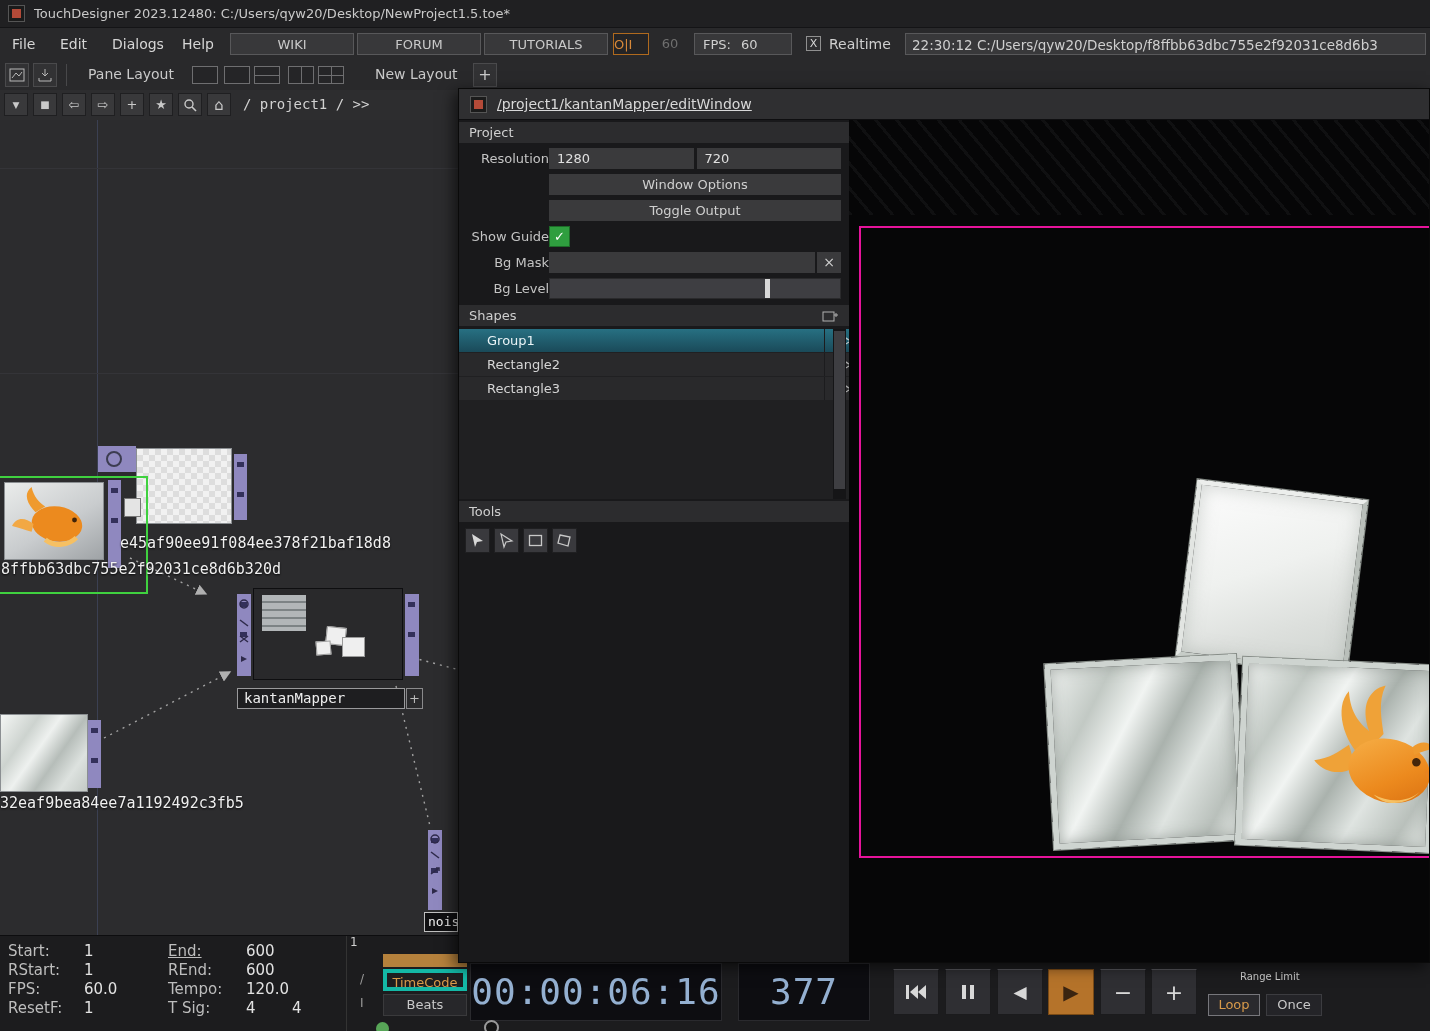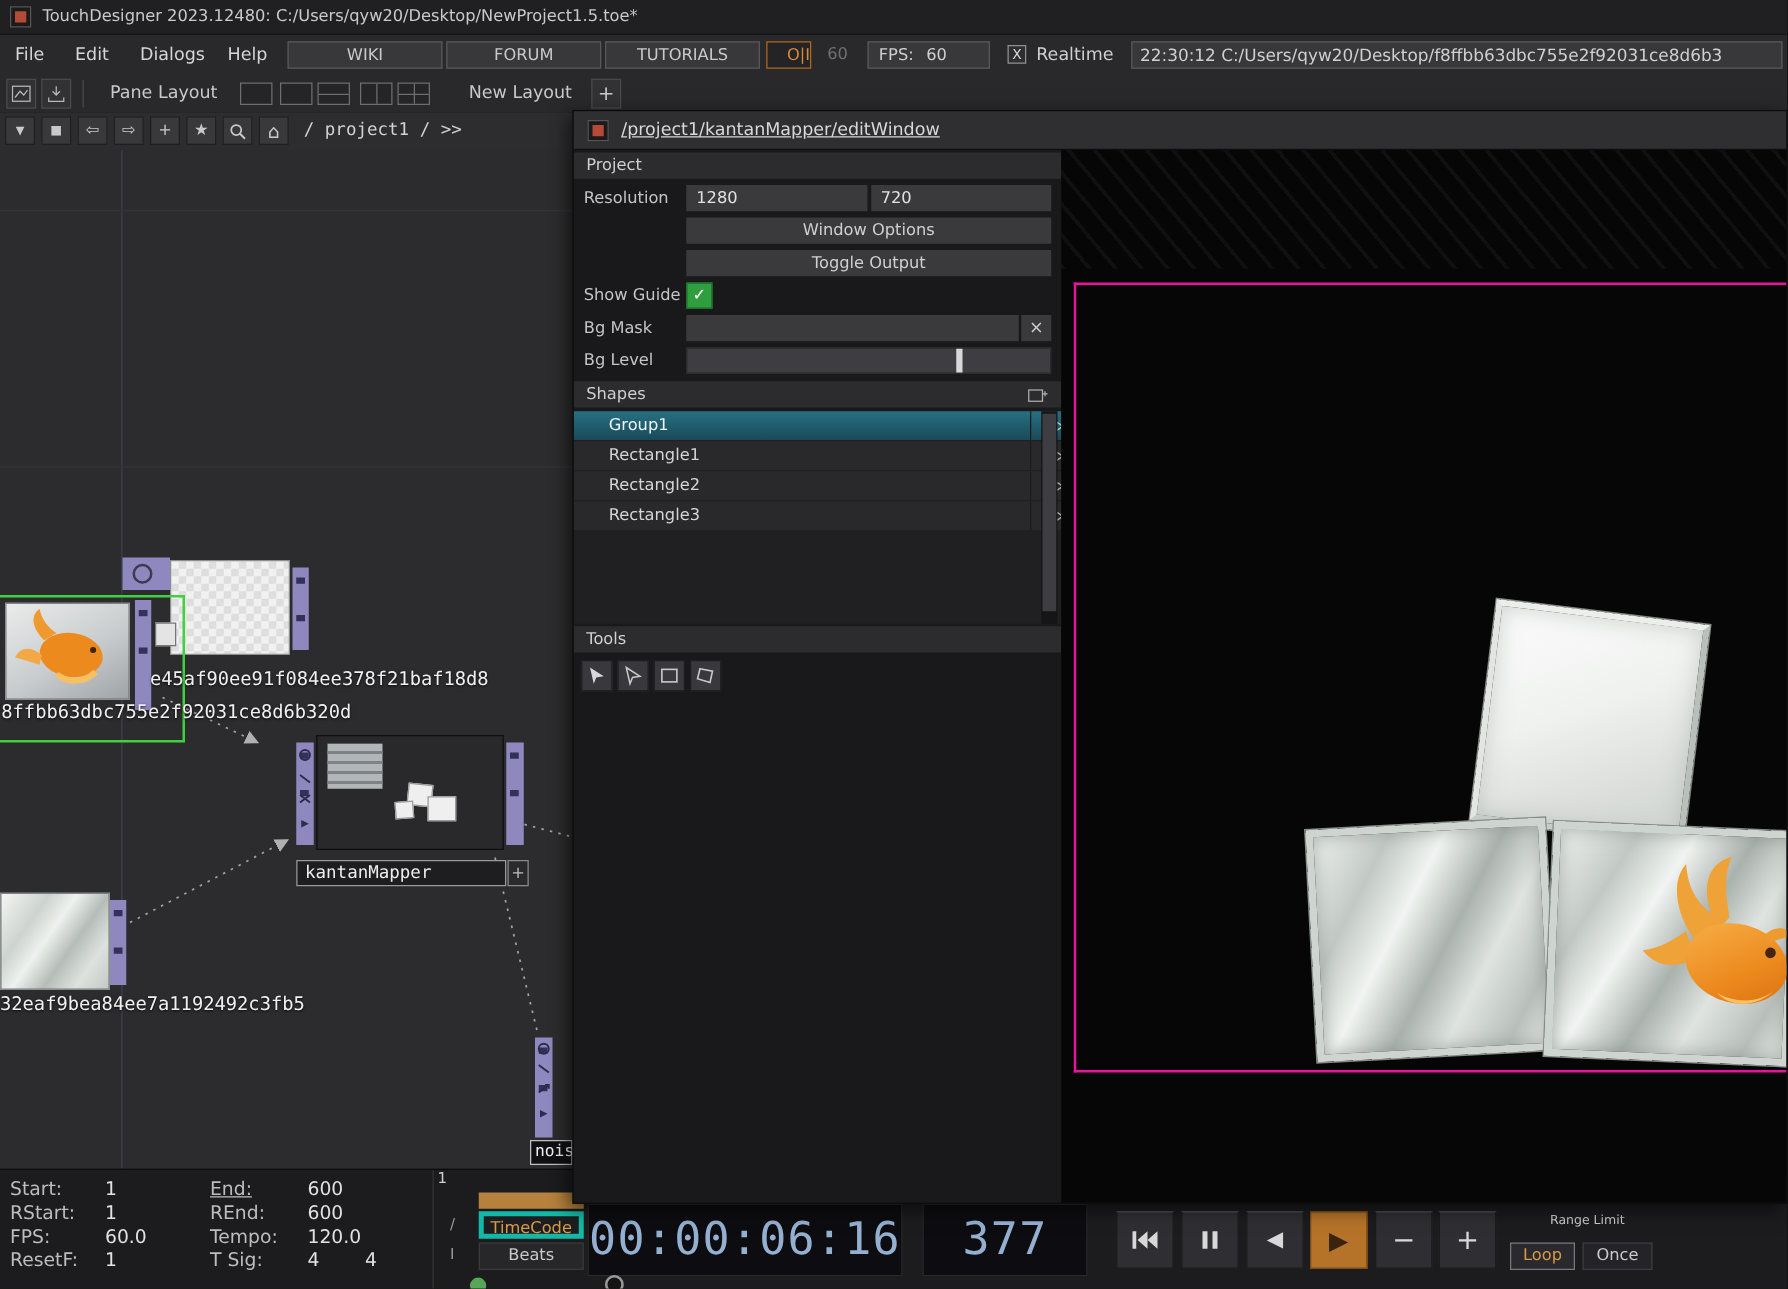--- a/index.html
+++ b/index.html
@@ -15,21 +15,21 @@
   .app-icon::after{content:"";position:absolute;left:3px;top:3px;right:3px;bottom:3px;background:#b44a38;}
 
   
   .menubar{position:absolute;left:0;top:28px;width:100%;height:32px;background:#29292b;
            border-bottom:1px solid #1b1b1d;font-size:14px;}
   .menubar>*{position:absolute;top:5px;height:22px;line-height:22px;box-sizing:border-box;}
   .m-file{left:12px}.m-edit{left:60px}.m-dialogs{left:112px}.m-help{left:182px}
   .menu-item{color:#d6d6d6;}
   .mb-btn{width:124px;text-align:center;background:#38383a;border:1px solid #58585a;color:#c9c9c9;font-size:13px;}
   .m-wiki{left:230px}.m-forum{left:357px}.m-tutorials{left:484px}
-  .m-oi{left:613px;width:36px;text-align:right;border:1px solid #b06a1e;color:#d8893a;font-size:13px;background:#242426;}
+  .m-oi{left:613px;width:36px;text-align:left;border:1px solid #b06a1e;color:#d8893a;font-size:13px;background:#242426;}
   .m-oi-val{left:655px;width:30px;text-align:center;color:#6f6f6f;font-size:13px;}
   .m-fps{left:694px;width:98px;background:#38383a;border:1px solid #58585a;padding-left:8px;font-size:13px;color:#cfcfcf;}
   .m-fps b{font-weight:normal;margin-left:10px;}
   .m-rt-box{left:806px;top:8px;width:15px;height:15px;line-height:14px;border:1px solid #909090;
             text-align:center;font-size:11px;color:#d8d8d8;background:#2e2e30;}
   .m-rt-label{left:829px;color:#cfcfcf;}
   .m-status{left:905px;width:521px;background:#38383a;border:1px solid #58585a;padding:0 6px;
             font-size:13.5px;color:#cfcfcf;white-space:nowrap;overflow:hidden;}
 
   
@@ -92,21 +92,21 @@
   
   .editwindow{position:absolute;left:458px;top:88px;width:972px;height:875px;background:#19191b;z-index:10;
               border:1px solid #0a0a0a;box-sizing:border-box;box-shadow:-4px 4px 14px rgba(0,0,0,.6);}
   .ew-title{position:absolute;left:0;top:0;right:0;height:31px;background:#2f2f31;border-bottom:1px solid #0e0e10;
             display:flex;align-items:center;gap:10px;padding-left:11px;box-sizing:border-box;font-size:14px;color:#d8d8d8;text-decoration:underline;}
   .ew-params{position:absolute;left:0;top:31px;width:390px;bottom:0;background:#19191b;overflow:hidden;}
   .sec{height:21px;line-height:21px;background:#2c2c2e;color:#cfcfcf;font-size:13px;padding:0 10px;
        margin-top:6px;display:flex;align-items:center;}
   .sec .spacer{flex:1;}
   .prow{display:flex;align-items:center;margin:5px 8px 0 8px;height:21px;}
-  .plabel{width:82px;flex:none;font-size:13px;color:#c4c4c4;}
+  .plabel{width:82px;flex:none;font-size:13px;color:#c4c4c4;text-align:right;}
   .pfield{flex:1;height:21px;line-height:21px;background:#3a3a3c;color:#e0e0e0;font-size:13px;
           padding-left:8px;box-sizing:border-box;}
   .pfield+.pfield{margin-left:3px;}
   .pbtn{flex:1;height:21px;line-height:21px;background:#3a3a3c;color:#cfcfcf;font-size:13px;text-align:center;}
   .check{width:19px;height:19px;background:#2f9e3f;border:1px solid #1d6b28;color:#fff;font-size:13px;
          line-height:19px;text-align:center;box-sizing:content-box;}
   .xbtn{width:24px;height:21px;margin-left:2px;background:#3a3a3c;color:#cfcfcf;text-align:center;
         line-height:21px;font-size:14px;flex:none;}
   .slider{flex:1;height:19px;background:#3e3e42;position:relative;border:1px solid #2a2a2c;}
   .slider .handle{position:absolute;left:74%;top:0;bottom:0;width:5px;background:#d8d8d8;}
@@ -435,29 +435,20 @@
         <div class="srow sel">
           <span>Group1</span>
           <span class="eyewrap">
             <svg width="16" height="10">
                 <path d="M1,5 Q8,-2 15,5 Q8,12 1,5 Z" fill="none" stroke="#b8c4c8" stroke-width="1.2"></path>
                 <circle cx="8" cy="5" r="2" fill="#b8c4c8"></circle>
               </svg>
           </span>
         </div>
         <div class="srow">
-          <span>Rectangle1</span>
-          <span class="eyewrap">
-            <svg width="16" height="10">
-                <path d="M1,5 Q8,-2 15,5 Q8,12 1,5 Z" fill="none" stroke="#a8a8a8" stroke-width="1.2"></path>
-                <circle cx="8" cy="5" r="2" fill="#a8a8a8"></circle>
-              </svg>
-          </span>
-        </div>
-        <div class="srow">
           <span>Rectangle2</span>
           <span class="eyewrap">
             <svg width="16" height="10">
                 <path d="M1,5 Q8,-2 15,5 Q8,12 1,5 Z" fill="none" stroke="#a8a8a8" stroke-width="1.2"></path>
                 <circle cx="8" cy="5" r="2" fill="#a8a8a8"></circle>
               </svg>
           </span>
         </div>
         <div class="srow">
           <span>Rectangle3</span>

